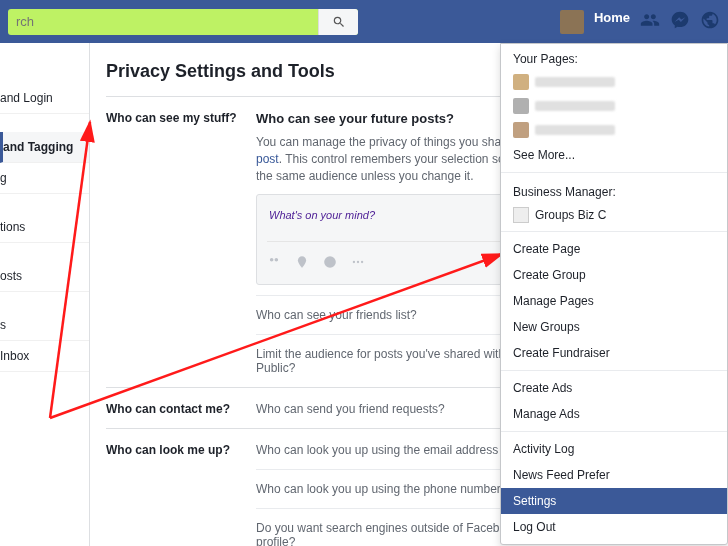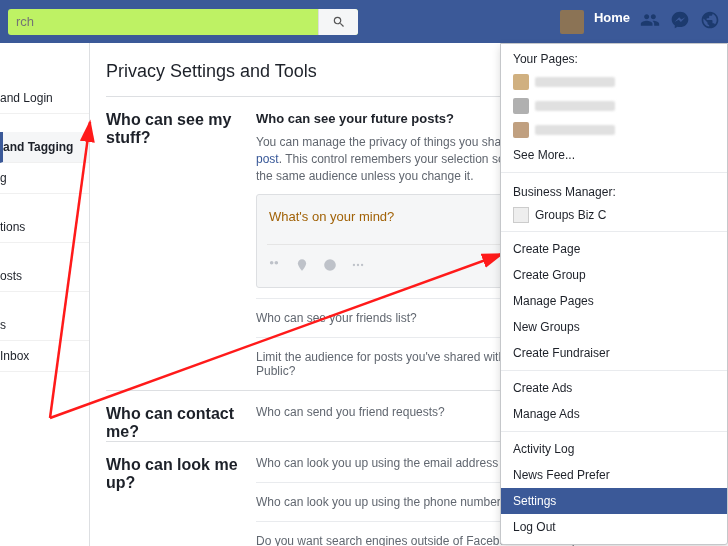--- a/index.html
+++ b/index.html
@@ -18,37 +18,37 @@
   .topbar-icon-wrap { display:flex; align-items:center; }
 
   
   .layout { display: flex; height: calc(546px - 43px); }
   .leftnav { width: 90px; background: #fff; border-right: 1px solid #dddfe2; padding-top: 40px; }
   .leftnav .nav-item { padding: 8px 6px 8px 0; font-size: 12px; color: #1d2129; white-space: nowrap; overflow: hidden; border-bottom: 1px solid #f0f0f0; }
   .leftnav .nav-item.active { background: #f5f6f7; font-weight: bold; border-left: 3px solid #3b5998; }
   .leftnav .spacer { height: 18px; border: none; }
 
   .main { flex: 1; padding: 18px 16px; background: #fff; position: relative; overflow: hidden; }
-  .page-title { font-size: 18px; font-weight: normal; color: #1d2129; margin-bottom: 14px; }
+  .page-title { font-size: 18px; font-weight: bold; color: #1d2129; margin-bottom: 14px; }
 
   .section { border-top: 1px solid #dddfe2; display: flex; padding: 14px 0 0 0; }
-  .section-label { width: 150px; font-weight: bold; font-size: 16px; color: #1d2129; padding-right: 8px; }
+  .section-label { width: 150px; font-weight: bold; font-size: 12px; color: #1d2129; padding-right: 8px; }
   .section-body { flex: 1; }
 
   .row { display: flex; padding: 12px 0; border-top: 1px solid #e9ebee; }
   .row:first-child { border-top: none; padding-top: 0; }
   .row-text { flex: 1; color: #616770; font-size: 12px; padding-right: 10px; }
   .row-value { width: 70px; color: #1d2129; font-size: 12px; }
 
   .sub-heading { font-weight: bold; color: #1d2129; font-size: 13px; margin-bottom: 8px; }
   .desc-text { color: #616770; font-size: 12px; line-height: 1.4; margin-bottom: 10px; }
   .desc-text .link { color: #385898; }
 
   .composer { border: 1px solid #dddfe2; background: #f5f6f7; border-radius: 3px; padding: 10px; margin-bottom: 10px; }
-  .composer-ph { color: #a16207; font-size: 13px; padding: 4px 2px 20px 2px; }
+  .composer-ph { color: #4c1d95; font-size: 11px; padding: 4px 2px 20px 2px; font-style: italic; }
   .composer-bar { display: flex; align-items: center; justify-content: space-between; border-top: 1px solid #e5e5e5; padding-top: 8px; }
   .composer-icons { display: flex; gap: 14px; color: #bec2c9; }
   .composer-icons span { width:14px; height:14px; display:inline-block; }
   .audience-btn { background: #f5f6f7; border: 1px solid #ccd0d5; border-radius: 2px; padding: 4px 8px; font-size: 12px; font-weight: bold; color: #4b4f56; display: flex; align-items: center; gap: 4px; cursor: pointer; }
   .audience-btn svg.people { fill:#4b4f56; }
   .caret-down { width: 0; height: 0; border-left: 4px solid transparent; border-right: 4px solid transparent; border-top: 5px solid #4b4f56; }
 
   
   .dropdown { position: absolute; top: 43px; right: 0; width: 228px; background: #fff; border: 1px solid #c5c7ca; border-radius: 0 0 3px 3px; box-shadow: 0 4px 8px rgba(0,0,0,0.15); z-index: 50; font-size: 12px; padding-bottom: 4px; }
   .dropdown .dd-header { padding: 8px 12px 4px; color: #1d2129; }

